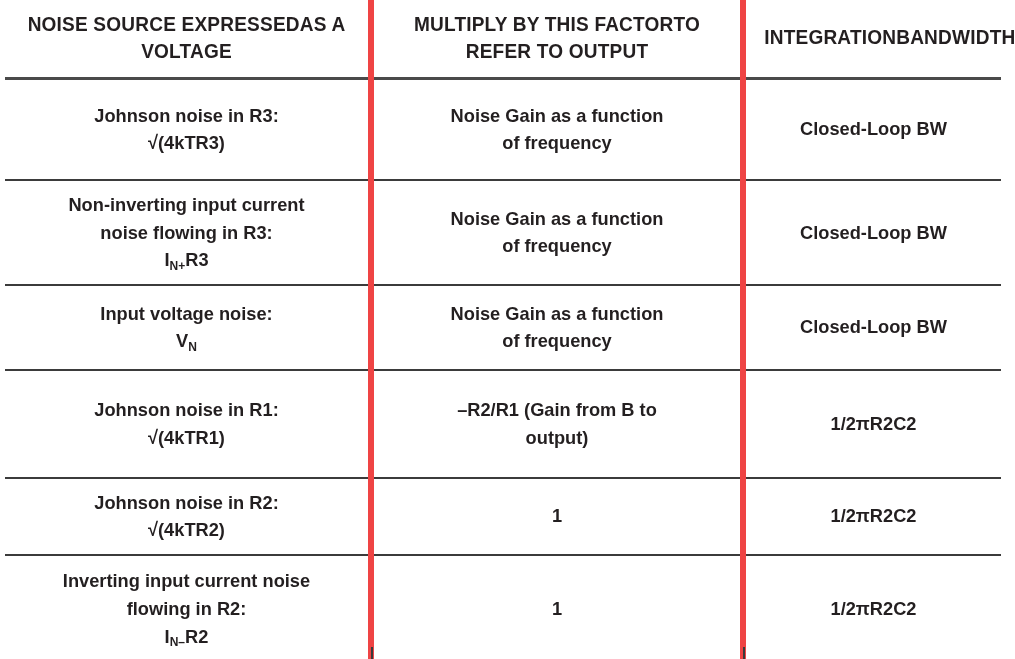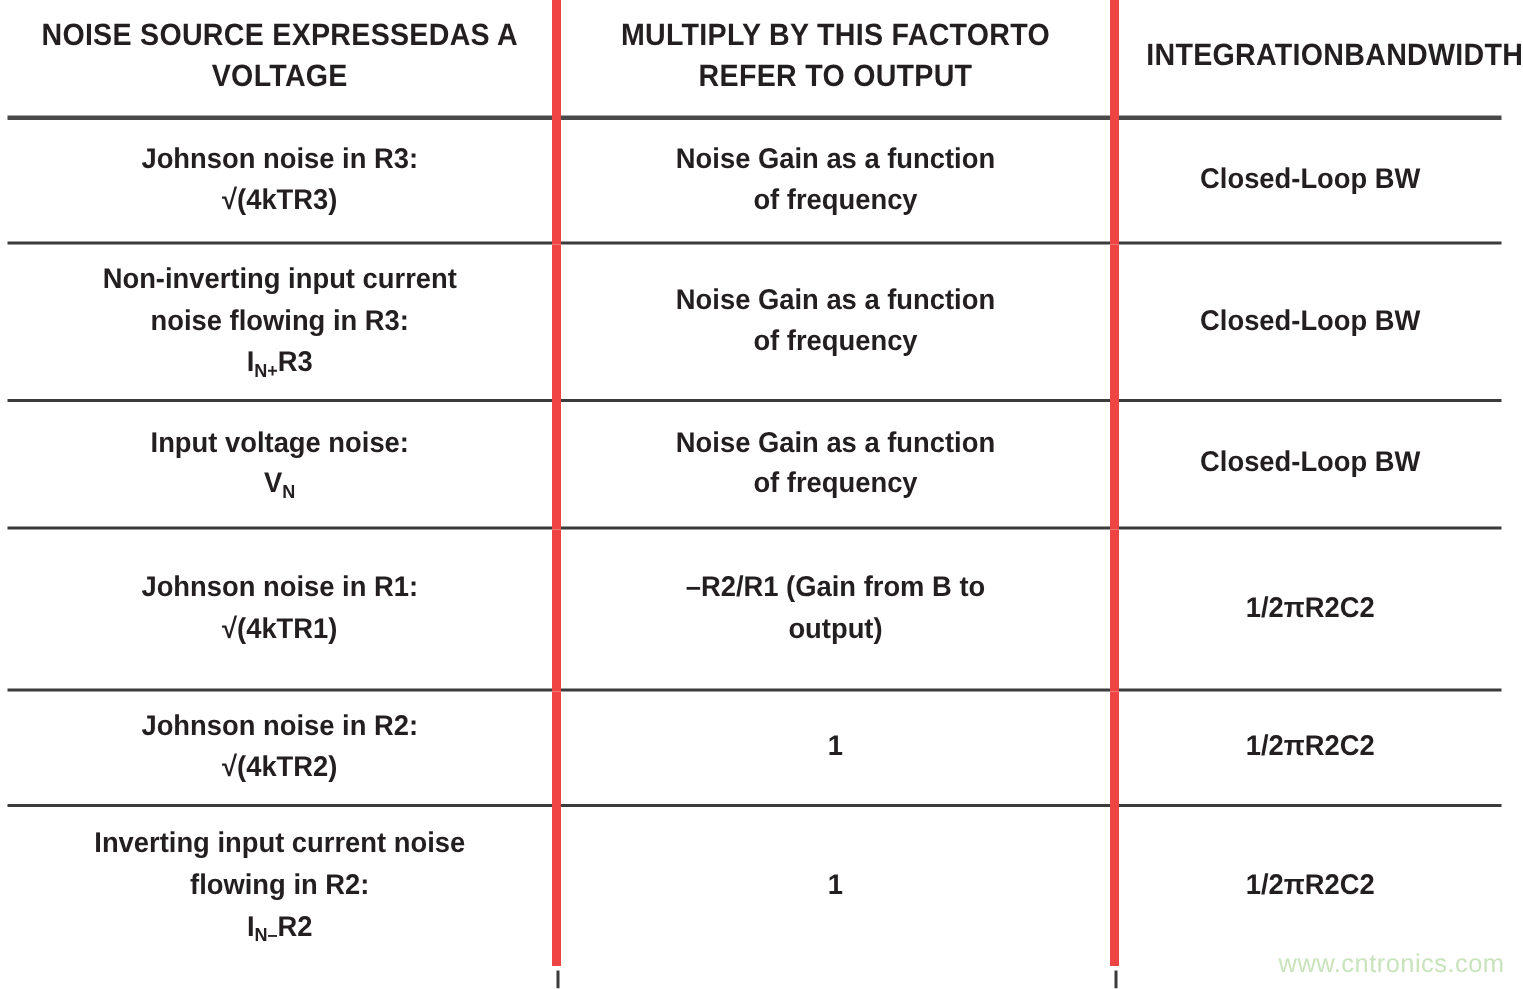--- a/index.html
+++ b/index.html
@@ -96,21 +96,21 @@
     font-size: 0.66em;
     vertical-align: baseline;
     position: relative;
     top: 0.30em;
     font-weight: bold;
     letter-spacing: 0;
   }
 
   
   .row-header { height: 78px; }
-  .r1 { height: 84px; }
+  .r1 { height: 102px; }
   .r2 { height: 90px; }
   .r3 { height: 85px; }
   .r4 { height: 108px; }
   .r5 { height: 70px; }
   .r6 { height: 107px; }
 
   
   .rule-tail {
     position: absolute;
     width: 2px;
@@ -281,15 +281,14 @@
             <span class="ln">1/2πR2C2</span>
           </span>
         </td>
       </tr>
     </tbody>
   </table>
 
   <div class="rule-tail tail-1"></div>
   <div class="rule-tail tail-2"></div>
 
-  <div class="watermark">www.cntronics.com</div>
 
 </div>
 
 </body></html>

